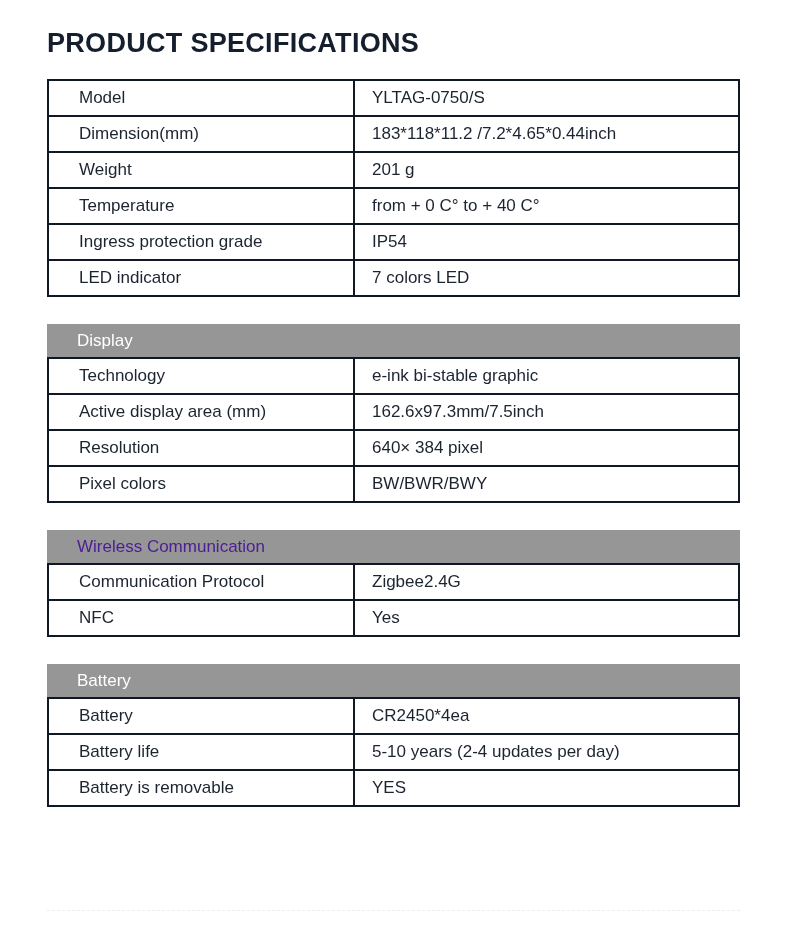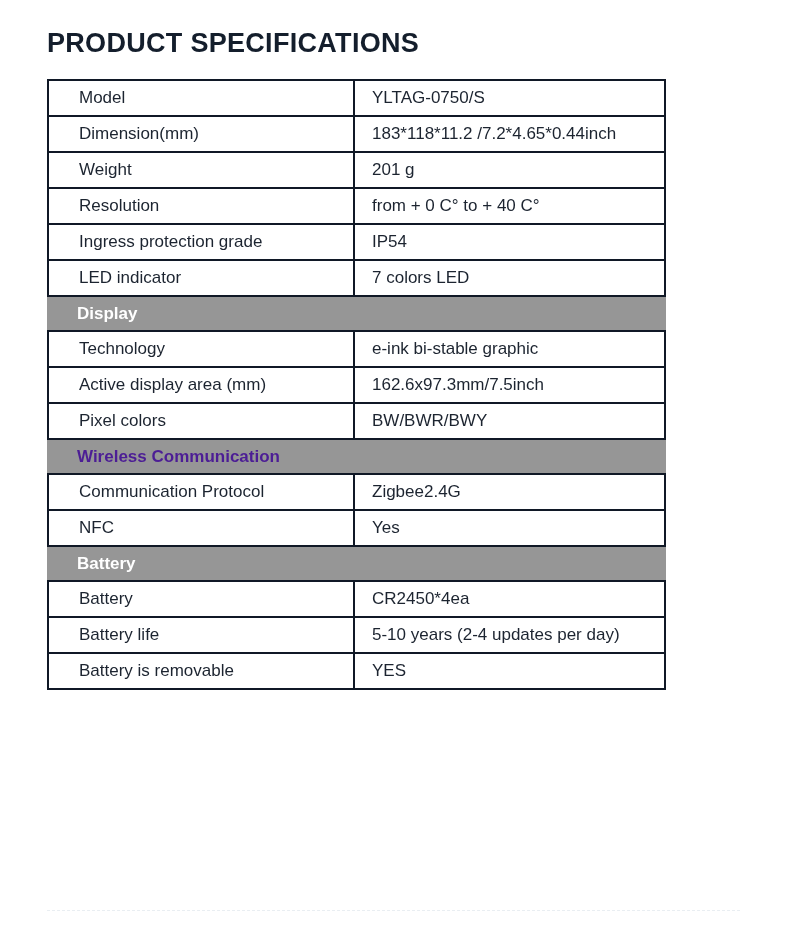--- a/index.html
+++ b/index.html
@@ -18,31 +18,31 @@
     padding: 24px 0 18px 47px;
   }
   .page-title {
     font-size: 27px;
     font-weight: bold;
     color: #141e2c;
     letter-spacing: 0.3px;
     margin: 4px 0 20px 0;
   }
   .spec-section {
-    width: 619px;
+    width: 693px;
+    margin-bottom: 27px;
   }
   .section-header {
     background: #969696;
     color: #ffffff;
     font-size: 17px;
     height: 33px;
     line-height: 33px;
     padding-left: 30px;
     box-sizing: border-box;
-    font-weight: bold;
   }
   table.spec-table {
     border-collapse: collapse;
     width: 100%;
     table-layout: fixed;
   }
   table.spec-table td {
     border: 2px solid #101826;
     height: 36px;
     font-size: 17px;
@@ -85,21 +85,21 @@
     <td class="label-cell">Dimension(mm)</td>
     <td class="value-cell">183*118*11.2 /7.2*4.65*0.44inch</td>
   </tr>
 
   <tr class="spec-row">
     <td class="label-cell">Weight</td>
     <td class="value-cell">201 g</td>
   </tr>
 
   <tr class="spec-row">
-    <td class="label-cell">Resolution</td>
+    <td class="label-cell">Temperature</td>
     <td class="value-cell">from + 0 C° to + 40 C°</td>
   </tr>
 
   <tr class="spec-row">
     <td class="label-cell">Ingress protection grade</td>
     <td class="value-cell">IP54</td>
   </tr>
 
   <tr class="spec-row">
     <td class="label-cell">LED indicator</td>
@@ -116,20 +116,24 @@
   <tr class="spec-row">
     <td class="label-cell">Technology</td>
     <td class="value-cell">e-ink bi-stable graphic</td>
   </tr>
 
   <tr class="spec-row">
     <td class="label-cell">Active display area (mm)</td>
     <td class="value-cell">162.6x97.3mm/7.5inch</td>
   </tr>
 
+  <tr class="spec-row">
+    <td class="label-cell">Resolution</td>
+    <td class="value-cell">640× 384 pixel</td>
+  </tr>
 
   <tr class="spec-row">
     <td class="label-cell">Pixel colors</td>
     <td class="value-cell">BW/BWR/BWY</td>
   </tr>
 
 </tbody>
     </table>
   </section>
 

